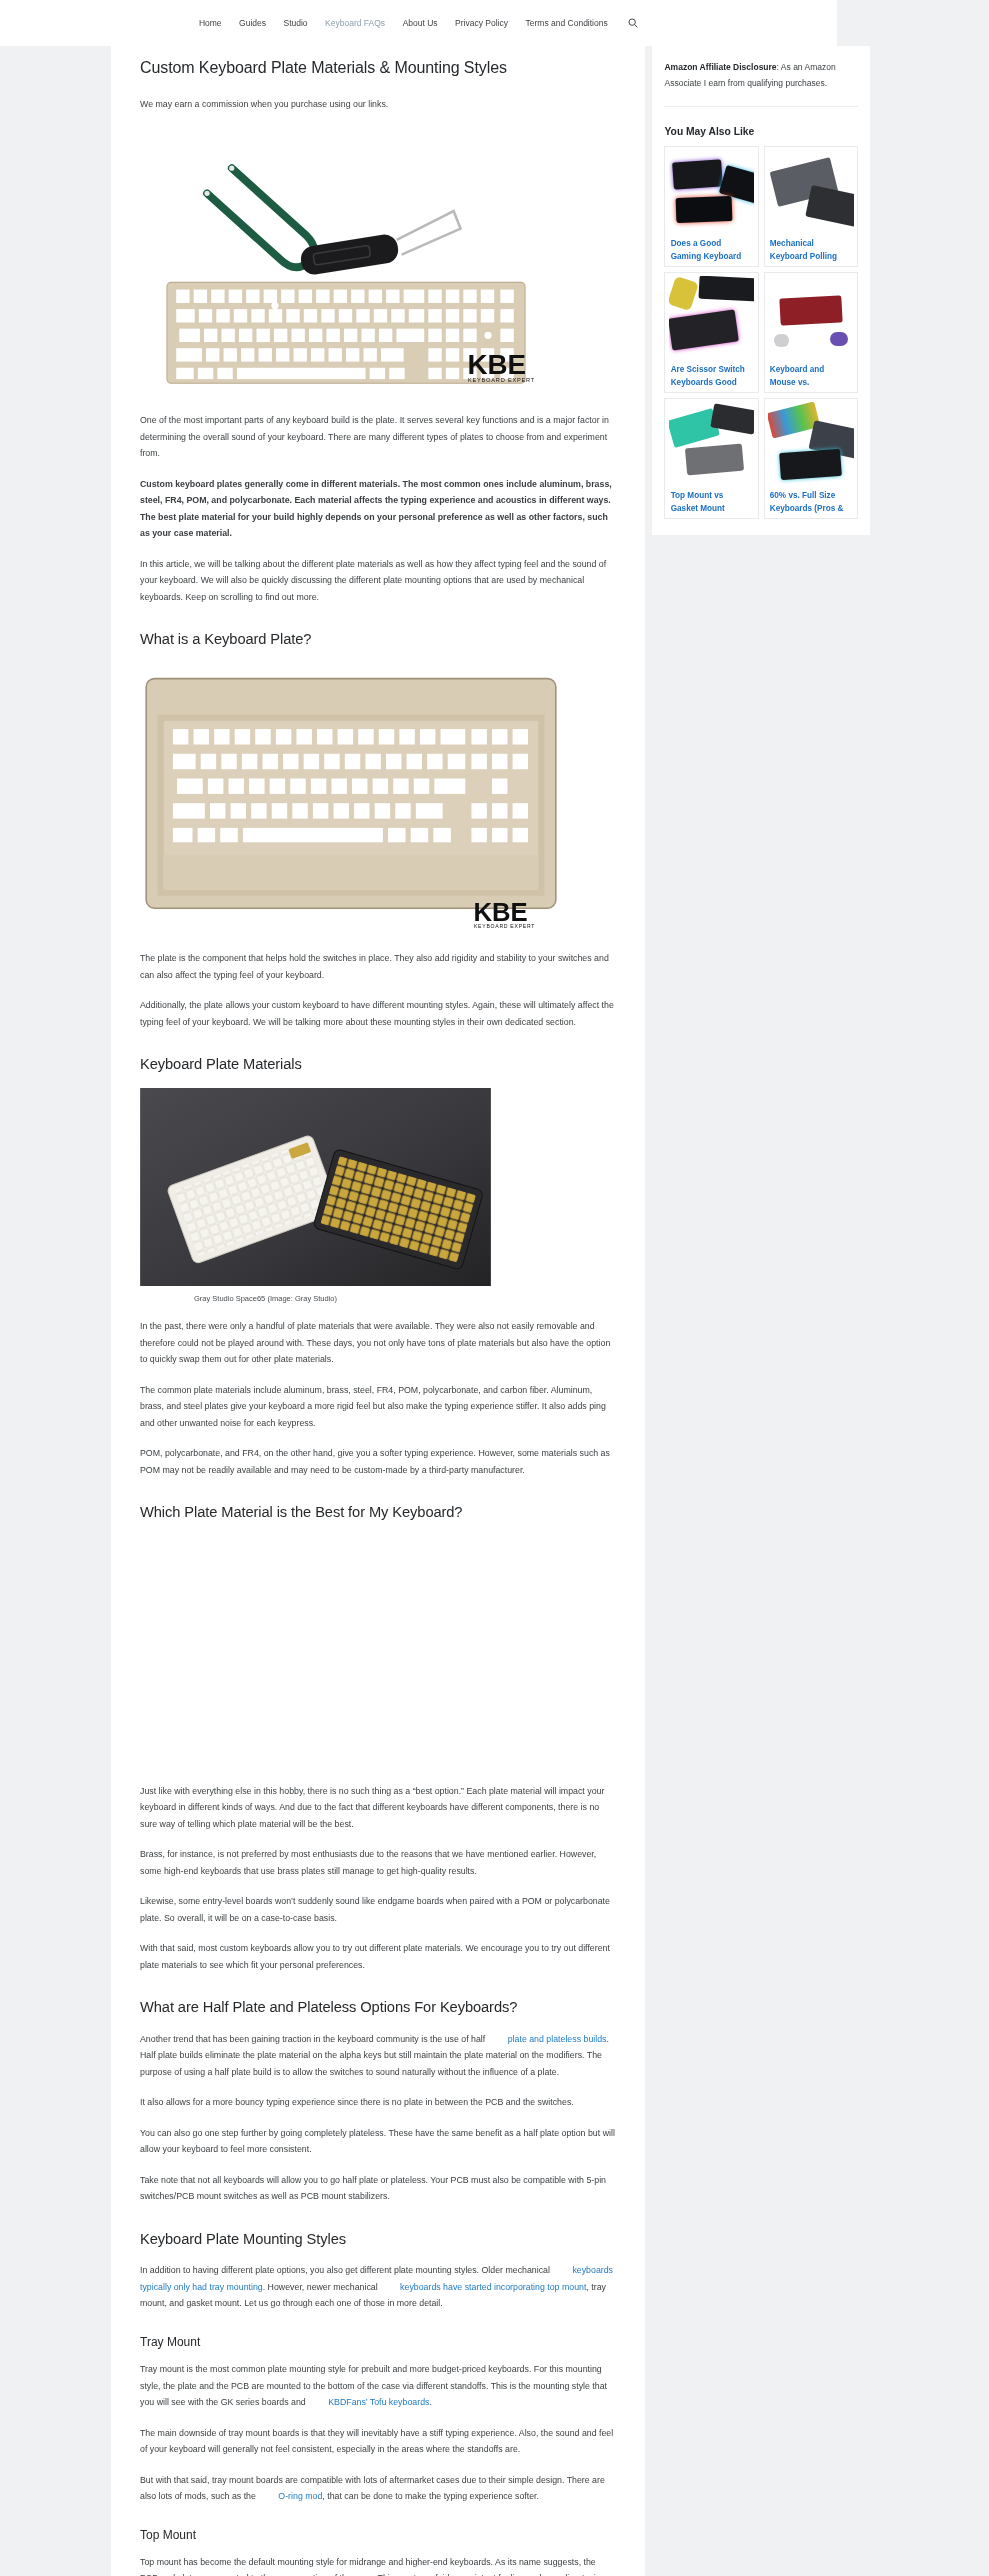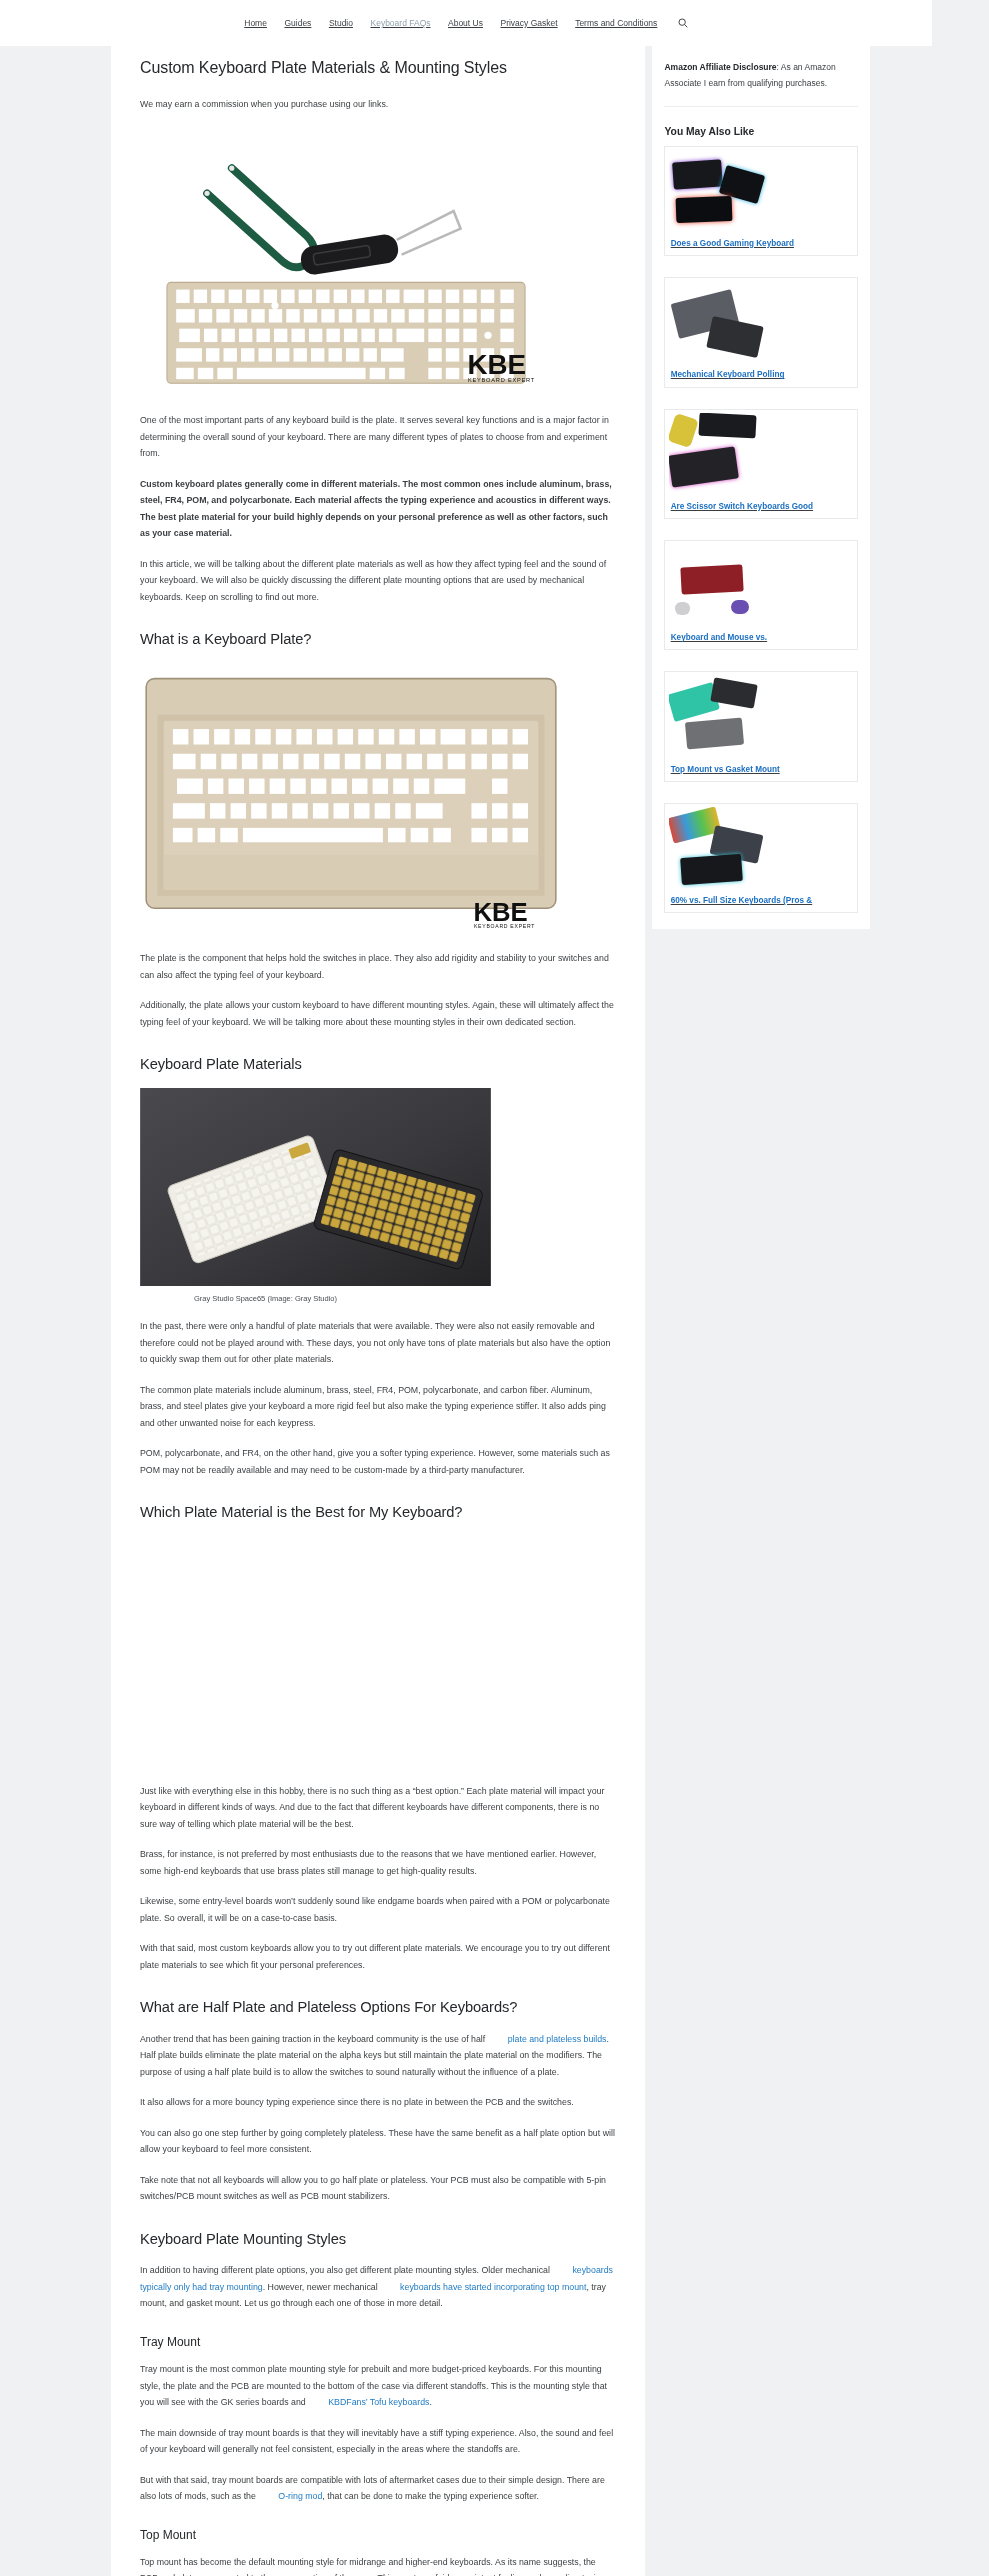--- a/index.html
+++ b/index.html
@@ -3,21 +3,21 @@
 <meta charset="utf-8">
 <style>
   * { box-sizing: border-box; margin: 0; padding: 0; }
   html { background:#eff1f3; }
   body {
     width: 989px; margin: 0 auto;
     font-family: "Liberation Sans", "DejaVu Sans", sans-serif;
     color: #3a3e41; background:#eff1f3;
   }
   
-  .site-header { background:#ffffff; height:46px; width:932px;text-decoration:underline; }
+  .site-header { background:#ffffff; height:46px; width:837px; }
   .nav { display:flex; justify-content:center; align-items:center; height:46px; gap:17.5px; }
   .nav a { text-decoration:none; color:#3f4347; font-size:8.5px; cursor:pointer; }
   .nav a.active { color:#8fa0ad; }
   .search-btn { margin-left:3.1px; cursor:pointer; display:flex; align-items:center; }
   
   .wrapper { display:flex; align-items:flex-start; margin-left:111px; width:759px; gap:7.2px; }
   .main-card { background:#fff; width:544px; padding:13px 29px 31px 29px; }
   .sidebar-card { background:#fff; width:222px; padding:13.4px 12.4px 15.5px 12.4px; }
   
   h1.post-title { font-size:16px; font-weight:500; color:#26292c; letter-spacing:-0.1px; }
@@ -27,21 +27,21 @@
   article h2 { font-size:14.7px; font-weight:400; color:#26292c; margin:26px 0 15.5px 0; letter-spacing:-0.1px;}
   article h3 { font-size:12px; font-weight:400; color:#26292c; margin:23px 0 12.4px 0; }
   article a.inline-link { color:#1f7bc4; text-decoration:none; cursor:pointer;padding-left:20px; }
   figure { margin:15.5px auto 17.5px auto; display:block; }
   figcaption { font-size:7.5px; color:#4a4e52; margin:6.2px 0 0 54px; }
   .video-gap-1 { height:247px; }
   
   .disclosure { font-size:8.5px; line-height:16px; color:#3a3e41; padding-bottom:14.4px; border-bottom:0.5px solid #ededee; }
   .disclosure b { color:#26292c; }
   .yml-heading { font-size:10.3px; font-weight:bold; color:#26292c; margin:19.6px 0 8.2px 0; }
-  .yml-grid { display:grid; grid-template-columns:1fr; gap:21px;text-decoration:underline; }
+  .yml-grid { display:grid; grid-template-columns:1fr 1fr; gap:5px; }
   .yml-card { border:0.5px solid #e8eaec; background:#fff; cursor:pointer; }
   .yml-card .thumb { height:82px; margin:3.1px; }
   .yml-title { padding:2.1px 5.2px 5.2px 5.2px; color:#1b6fc2; font-size:8.2px; font-weight:bold; line-height:13px; max-height:31px; overflow:hidden; }
   
   .thumb { position:relative; background:#fff; overflow:hidden; }
   .mini { position:absolute; border-radius:2.6px; }
   .keys { background-image:repeating-linear-gradient(90deg, rgba(255,255,255,.28) 0 4.6px, rgba(0,0,0,.25) 4.6px 6.2px); }
   
   .t1 .m1{left:4.1px;top:11.3px;width:49px;height:27px;background:#17181c;transform:rotate(-4deg);box-shadow:0 0 4.1px #7b39c9;}
   .t1 .m2{left:53px;top:20.6px;width:40px;height:29px;background:#101114;transform:rotate(16deg);box-shadow:0 0 4.1px #2bb3e0;}
@@ -64,21 +64,21 @@
 </head>
 <body>
 
 <header class="site-header">
   <nav class="nav">
     <a>Home</a>
     <a>Guides</a>
     <a>Studio</a>
     <a class="active">Keyboard FAQs</a>
     <a>About Us</a>
-    <a>Privacy Gasket</a>
+    <a>Privacy Policy</a>
     <a>Terms and Conditions</a>
     <span class="search-btn">
       <svg width="9.8" height="9.8" viewBox="0 0 20 20">
           <circle cx="8.5" cy="8.5" r="6.5" fill="none" stroke="#3f4347" stroke-width="2"></circle>
           <line x1="13.5" y1="13.5" x2="19" y2="19" stroke="#3f4347" stroke-width="2"></line>
         </svg>
     </span>
   </nav>
 </header>
 

